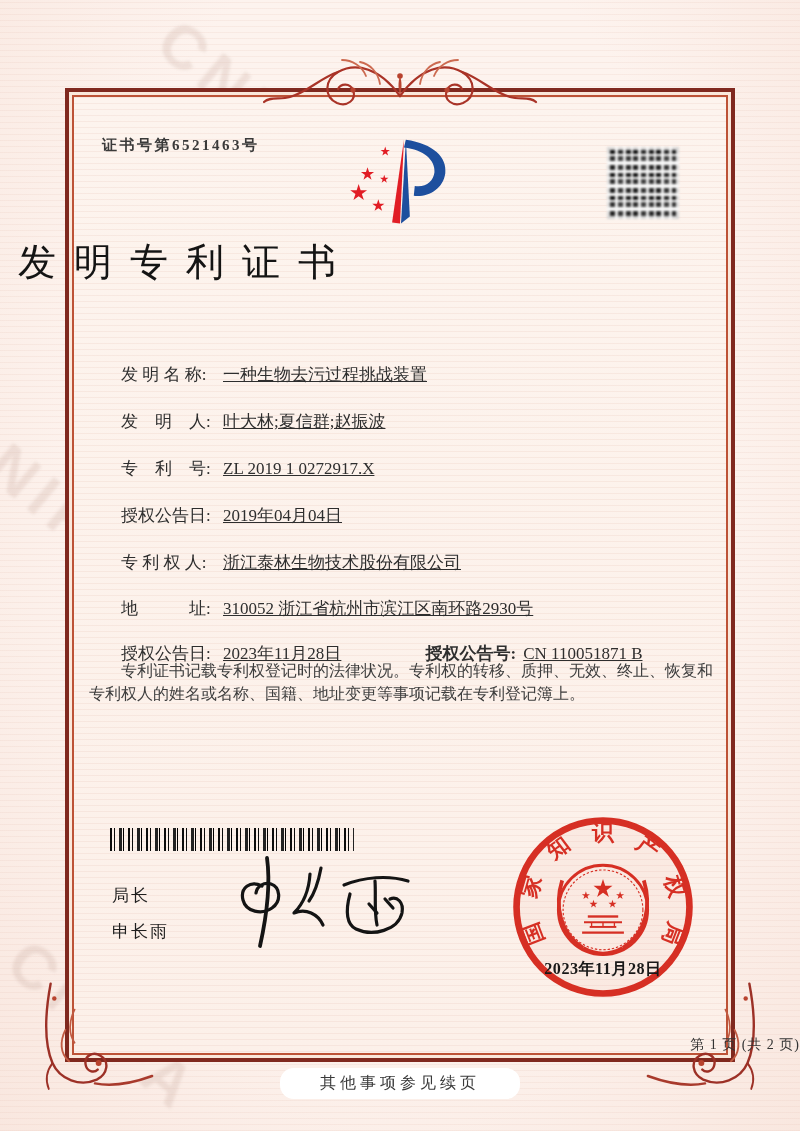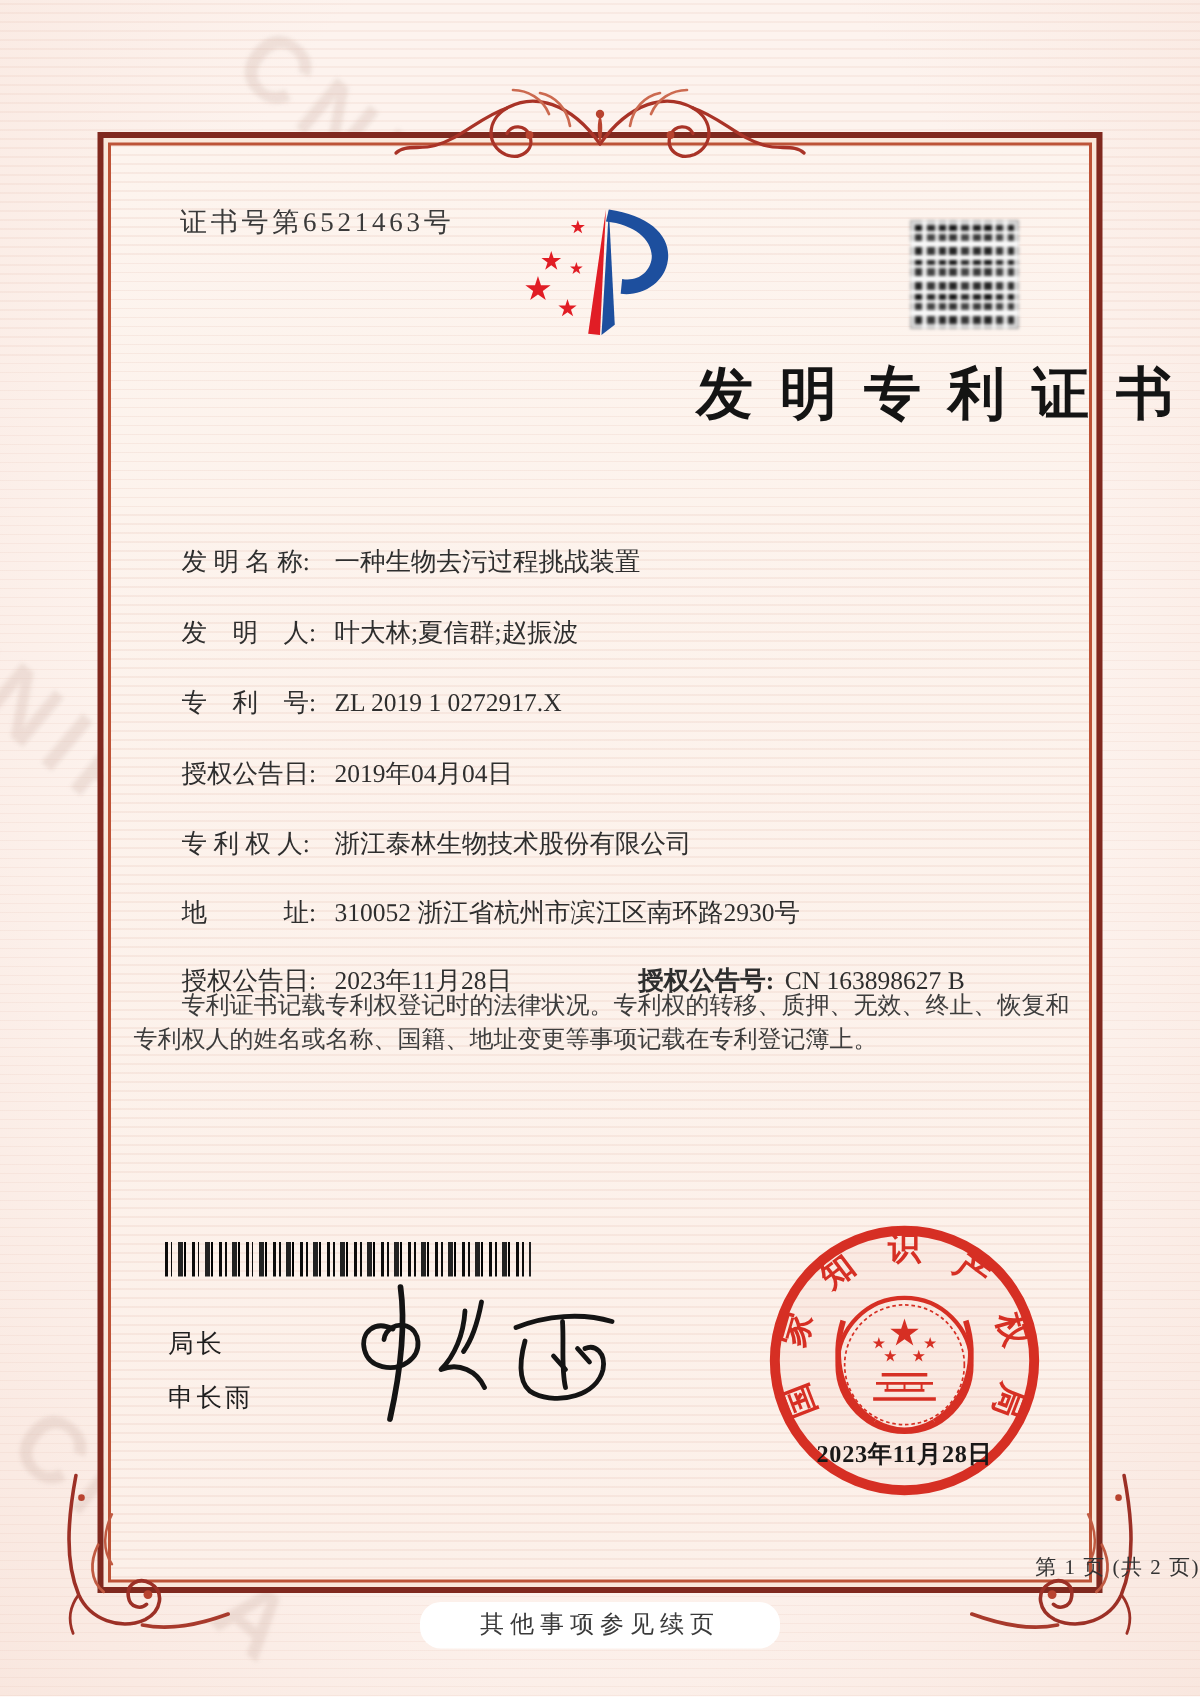--- a/index.html
+++ b/index.html
@@ -20,35 +20,35 @@
     border:4px solid #80291f;
     box-shadow: inset 0 0 0 3px rgba(253,240,228,0.95), inset 0 0 0 5px #bd5337;
     background:
       repeating-linear-gradient(0deg, rgba(226,186,172,0.20) 0 1px, rgba(255,250,246,0) 1px 6px),
       linear-gradient(#fdf4ee,#fcf0e9);
   }
   .ornament{position:absolute; z-index:4; left:262px; top:50px; width:276px; height:72px;}
   .corner{position:absolute; z-index:4; width:120px; height:120px;}
   .corner-left{left:34px; top:980px;}
   .corner-right{left:646px; top:980px; transform:scaleX(-1);}
-  .cert-no{position:absolute; z-index:5; left:120px; top:136px; font-size:18px; letter-spacing:2.5px; color:#3a3a3a;}
+  .cert-no{position:absolute; z-index:5; left:102px; top:136px; font-size:15px; letter-spacing:2.5px; color:#3a3a3a;font-weight:bold;}
   .logo{position:absolute; z-index:5; left:336px; top:136px; width:128px; height:100px;}
   .qr{
     position:absolute; z-index:5; left:607px; top:147px; width:66px; height:66px;
     background:
       repeating-linear-gradient(90deg, rgba(15,15,15,.95) 0 5px, rgba(255,255,255,.92) 5px 8px, rgba(40,40,40,.9) 8px 13px, rgba(255,255,255,.88) 13px 16px, rgba(25,25,25,.95) 16px 21px, rgba(255,255,255,.9) 21px 23px),
       repeating-linear-gradient(0deg, #111 0 5px, #fff 5px 9px, #222 9px 14px, #fff 14px 16px, #000 16px 20px, #fff 20px 23px);
     background-blend-mode:screen; filter:blur(1px) contrast(0.95);
     border:3px solid rgba(255,255,255,0.85);
   }
-  .title{position:absolute; z-index:5; left:0; right:0; top:237px; text-align:right;
-    font-size:38px; font-weight:bold; letter-spacing:18px; text-indent:18px; color:#141414;}
+  .title{position:absolute; z-index:5; left:0; right:0; top:237px; text-align:left;
+    font-size:38px; font-weight:normal; letter-spacing:18px; text-indent:18px; color:#141414;}
   .field-row{position:absolute; z-index:5; left:104px; width:600px; font-size:17px; color:#2e2e2e; white-space:pre;}
   .field-label{display:inline-block; width:95px; white-space:pre;}
-  .field-value{padding-left:7px;}
+  .field-value{padding-left:7px;text-decoration:underline;}
   .pair2{position:absolute; left:296px; top:0; white-space:pre;}
   .pair2 .field-label{width:auto;font-weight:bold;}
   .body-text{position:absolute; z-index:5; left:89px; top:659px; width:624px;
     font-size:16px; line-height:23px; color:#3d3d3d; text-align:justify;}
   .body-text p{margin:0; text-indent:2em;}
   .barcode{position:absolute; z-index:5; left:110px; top:828px; width:244px; height:23px;
     background:repeating-linear-gradient(90deg,
       #0c0c0c 0 2px, transparent 2px 4px, #0c0c0c 4px 5px, transparent 5px 9px,
       #222 9px 12px, transparent 12px 13px, #000 13px 14px, transparent 14px 18px);}
   .sig-title{position:absolute; z-index:5; left:112px; top:884px; font-size:17px; letter-spacing:2px; color:#1f1f1f;
@@ -145,21 +145,21 @@
   </div>
   <div class="field-row" style="top:531px">
     <span class="field-label">专 利 权 人:</span><span class="field-value">浙江泰林生物技术股份有限公司</span>
   </div>
   <div class="field-row" style="top:577px">
     <span class="field-label">地　　　址:</span><span class="field-value">310052 浙江省杭州市滨江区南环路2930号</span>
   </div>
   <div class="field-row" style="top:622px">
     <span class="field-label">授权公告日:</span><span class="field-value">2023年11月28日</span>
     <span class="pair2">
-      <span class="field-label">授权公告号:</span><span class="field-value">CN 163898627 B</span>
+      <span class="field-label">授权公告号:</span><span class="field-value">CN 110051871 B</span>
     </span>
   </div>
 
   <div class="body-text">
     <p>专利证书记载专利权登记时的法律状况。专利权的转移、质押、无效、终止、恢复和专利权人的姓名或名称、国籍、地址变更等事项记载在专利登记簿上。</p>
   </div>
 
   <div class="barcode"></div>
 
   <div class="sig-title">局长</div>

